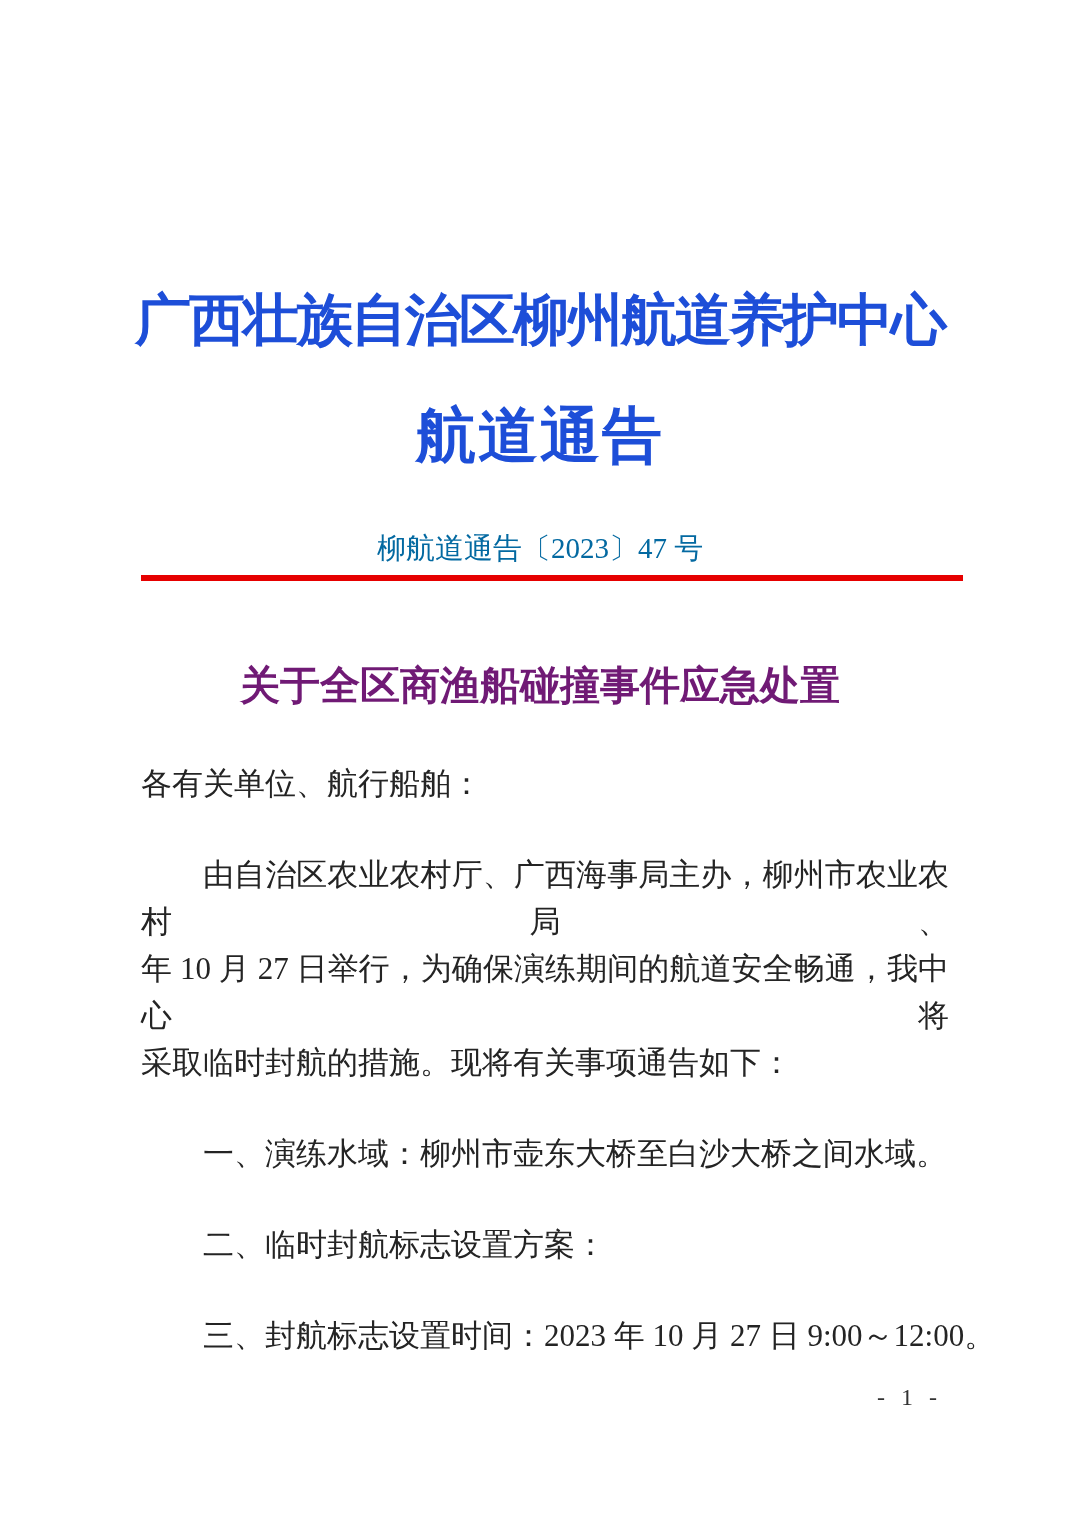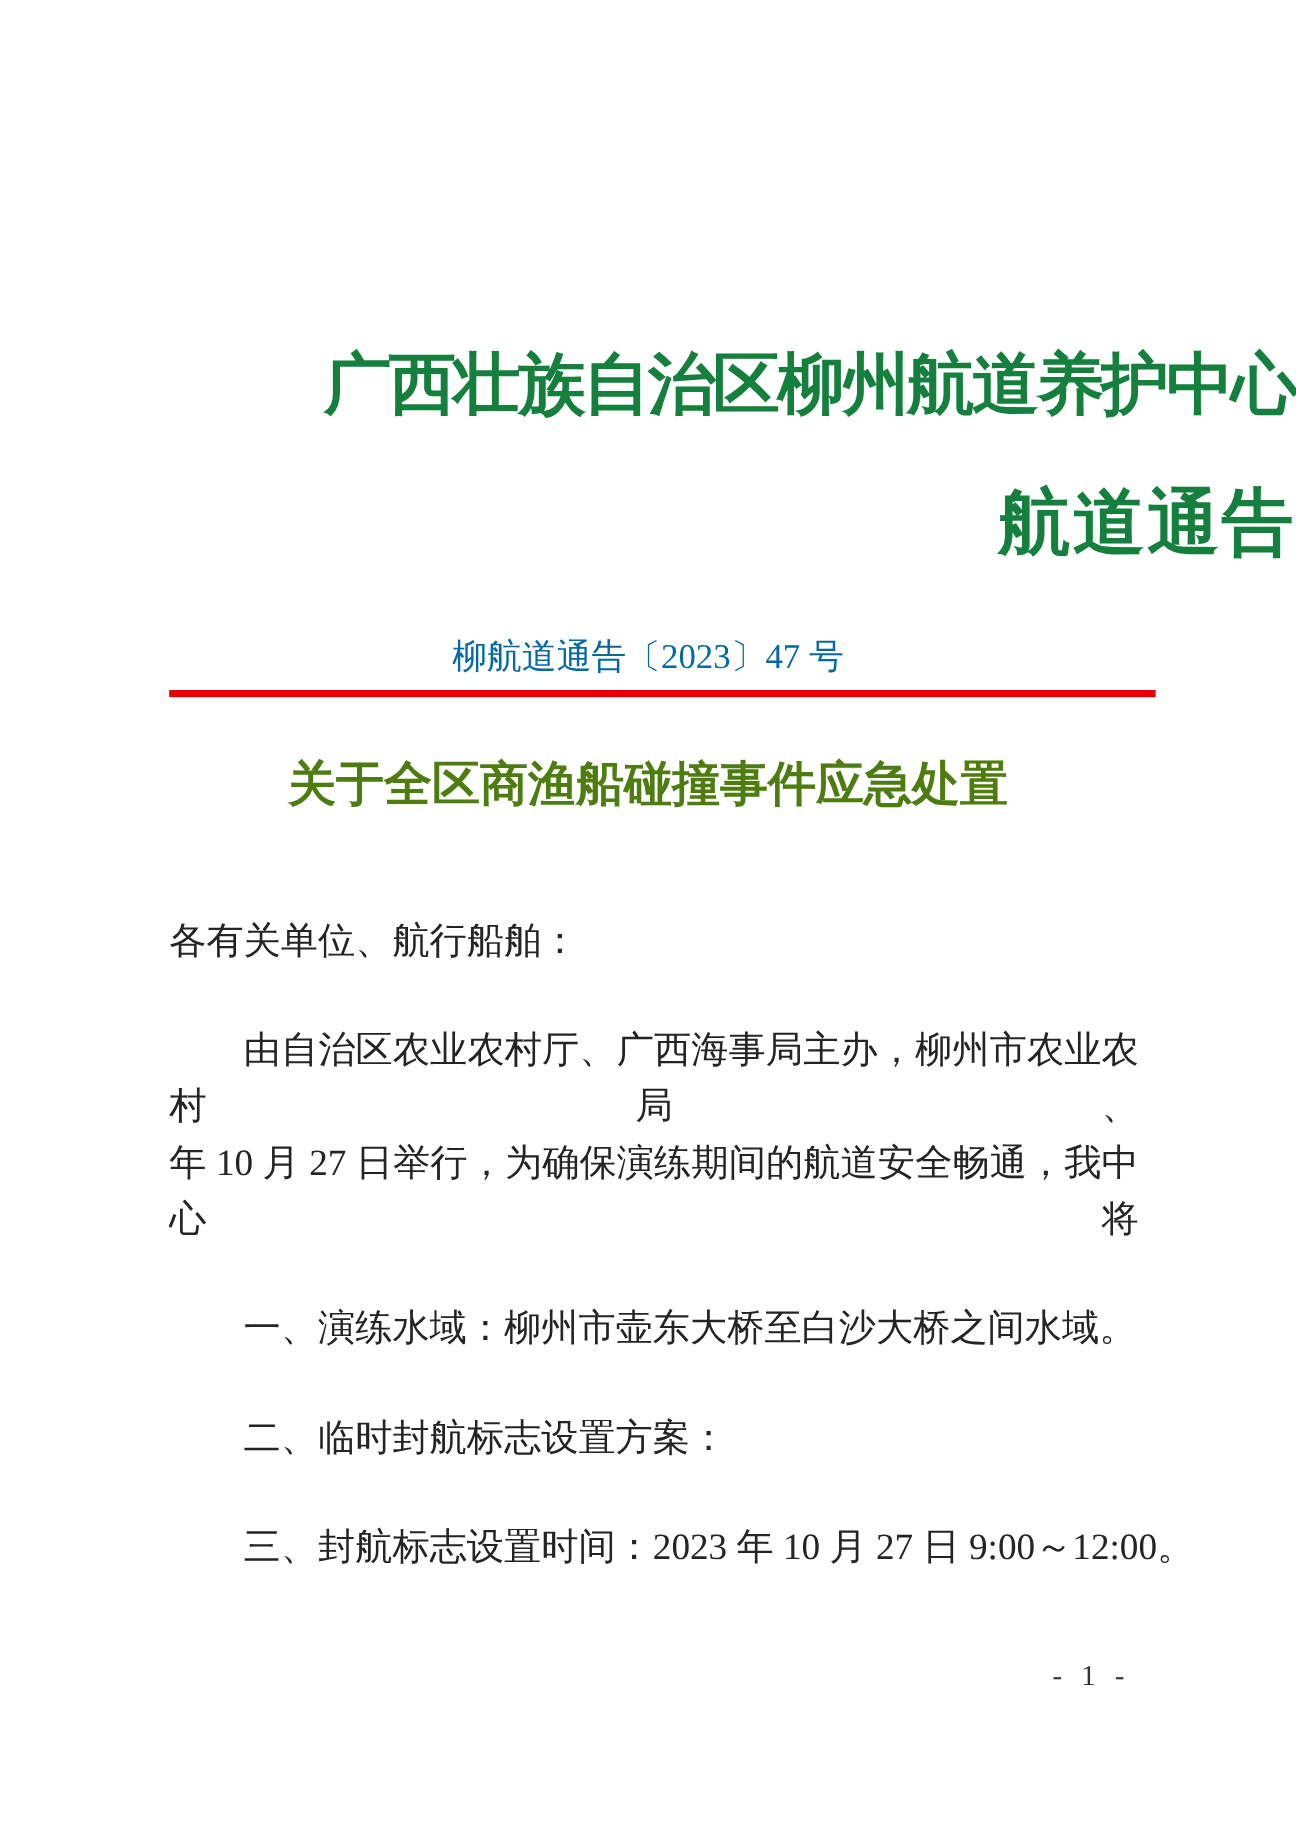--- a/index.html
+++ b/index.html
@@ -13,24 +13,24 @@
     height: 1527px;
     background: #ffffff;
     overflow: hidden;
     font-family: "Liberation Serif", "DejaVu Serif", serif;
     color: #1f1f1f;
   }
   .org-title {
     position: absolute;
     left: 0;
     width: 100%;
-    text-align: right;
+    text-align: center;
     font-family: "Liberation Sans", "DejaVu Sans", sans-serif;
     font-weight: bold;
-    color: #15803d;
+    color: #1d4ed8;
     line-height: 1;
     white-space: nowrap;
   }
   .org-title.l1 {
     top: 292px;
     font-size: 56px;
     letter-spacing: -2px;
   }
   .org-title.l2 {
     top: 406px;
@@ -58,22 +58,23 @@
   }
   .notice-title {
     position: absolute;
     left: 0;
     width: 100%;
     text-align: center;
     font-family: "Liberation Sans", "DejaVu Sans", sans-serif;
     font-weight: bold;
     font-size: 40px;
     line-height: 1;
-    color: #4d7c0f;
+    color: #701a75;
     white-space: nowrap;
+    margin-top: 31px;
   }
   .notice-title.l1 { top: 634px; }
   .notice-title.l2 { top: 691px; }
   .doc-body {
     position: absolute;
     top: 760px;
     left: 141px;
     width: 808px;
     font-size: 31px;
     line-height: 47px;
@@ -113,20 +114,21 @@
   <div class="notice-title l1">关于全区商渔船碰撞事件应急处置</div>
 
 
   <div class="doc-body">
 
     <div class="line">各有关单位、航行船舶：</div>
 
     <div>
       <div class="line gap indent just">由自治区农业农村厅、广西海事局主办，柳州市农业农村局、</div>
       <div class="line just">年 10 月 27 日举行，为确保演练期间的航道安全畅通，我中心将</div>
+      <div class="line">采取临时封航的措施。现将有关事项通告如下：</div>
     </div>
 
     <div class="line gap indent nowrap">一、演练水域：柳州市壶东大桥至白沙大桥之间水域。</div>
 
     <div class="line gap indent nowrap">二、临时封航标志设置方案：</div>
 
 
     <div class="line gap indent nowrap">三、封航标志设置时间：2023 年 10 月 27 日 9:00～12:00。</div>
 
   </div>

